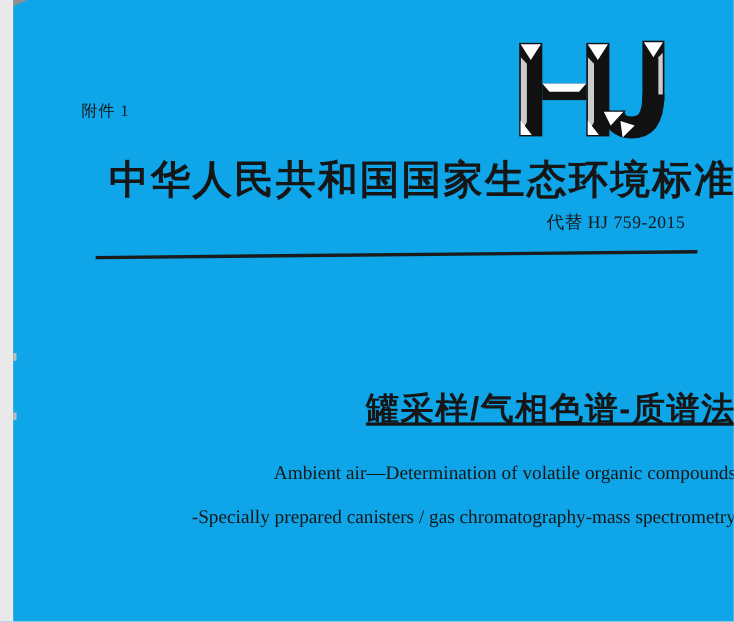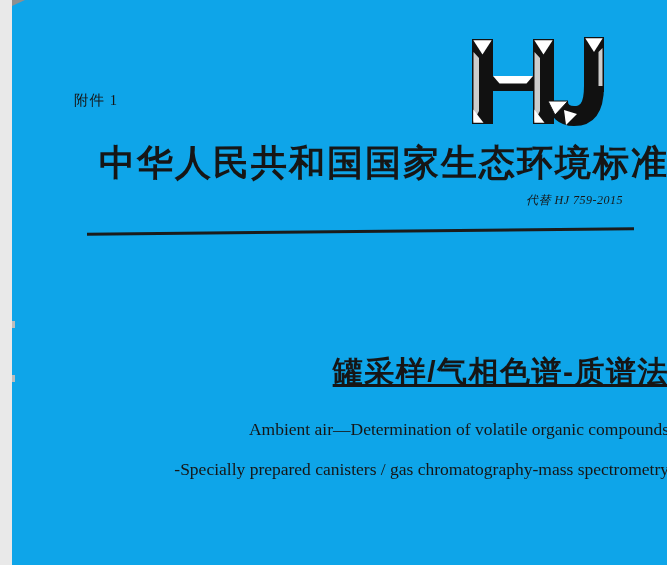--- a/index.html
+++ b/index.html
@@ -45,21 +45,21 @@
     font-weight: bold;
     letter-spacing: 2px;
     white-space: nowrap;
     line-height: 1.1;
   }
   .std-block {
     position: absolute; top: 189px; right: 56px;
     text-align: right; line-height: 1.2;
   }
   .std-number { font-size: 17px; font-weight: bold; letter-spacing: 0.5px; }
-  .replaces-note { font-size: 12px; margin-top: 4px; letter-spacing: 0.5px; font-style: italic; }
+  .replaces-note { font-size: 16px; margin-top: 4px; letter-spacing: 0.5px; }
 
   .header-rule {
     position: absolute; left: 75px; top: 230px;
     width: 547px; height: 2.5px;
     background: #1b1b1b;
     transform: rotate(-0.55deg);
   }
 
   .title-zh {
     font-family: "Liberation Sans", sans-serif;

